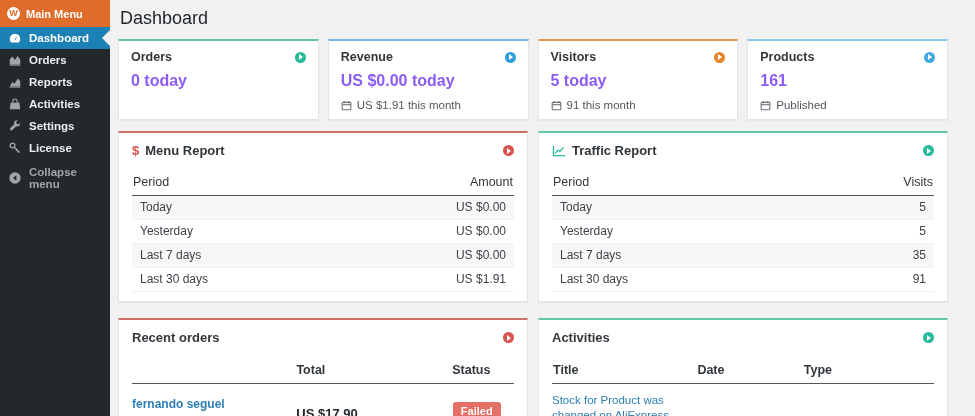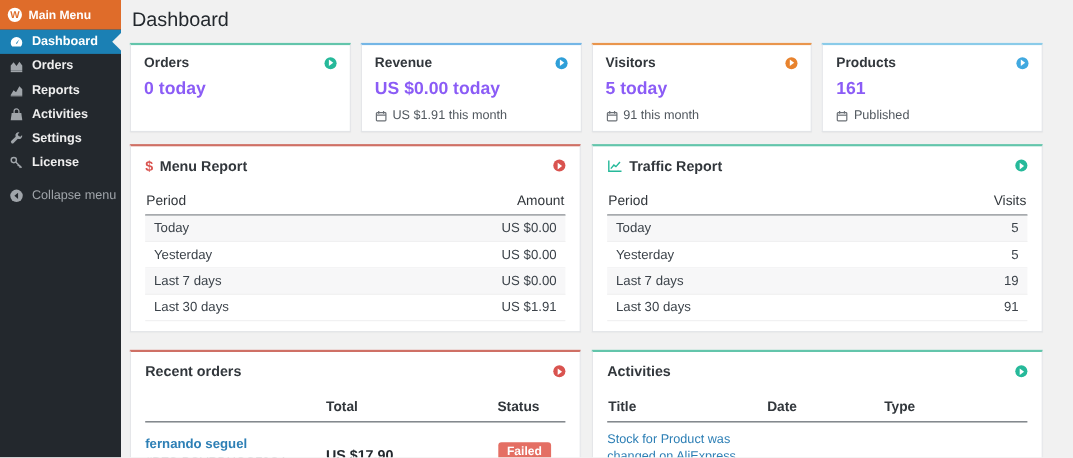--- a/index.html
+++ b/index.html
@@ -14,21 +14,21 @@
   .wplogo span { color:#df6c2a; font-size:9px; font-weight:700; line-height:1; }
   .mainmenu .lbl { color:#fff; font-size:11px; font-weight:700; }
   .mi { position:relative; height:22px; display:flex; align-items:center; gap:7px; padding-left:8px; cursor:pointer; }
   .mi .ic { width:14px; height:14px; color:#a0a5aa; display:flex; align-items:center; justify-content:center; flex:0 0 auto; }
   .mi .lbl { color:#eeeeee; font-size:11.5px; font-weight:600; }
   .mi.active { background:#1b80b4; }
   .mi.active .lbl, .mi.active .ic { color:#fff; }
   .mi.active .notch { position:absolute; right:0; top:50%; margin-top:-8px; width:0; height:0;
       border:8px solid transparent; border-right:8px solid #f1f1f1; }
   .mi.collapse { margin-top:8px; }
-  .mi.collapse .lbl { color:#a0a5aa; font-weight:400; }
+  .mi.collapse .lbl { color:#a0a5aa; font-weight:700; }
 
   
   .content { position:absolute; left:110px; top:0; width:865px; height:416px; padding:6px 27px 0 8px; }
   .page-title { font-size:18px; font-weight:400; color:#23282d; margin:2px 0 10px 2px; }
 
   .card { background:#fff; border:1px solid #e2e4e7; box-shadow:0 1px 1px rgba(0,0,0,.04); }
   .row1 { display:grid; grid-template-columns:repeat(4,1fr); gap:9px; margin-bottom:11px; }
   .row2, .row3 { display:grid; grid-template-columns:1fr 1fr; gap:10px; }
   .row2 { margin-bottom:16px; }
 
@@ -281,21 +281,21 @@
             <div class="trow">
                 <span>Today</span>
                 <span>5</span>
               </div>
             <div class="trow">
                 <span>Yesterday</span>
                 <span>5</span>
               </div>
             <div class="trow">
                 <span>Last 7 days</span>
-                <span>19</span>
+                <span>35</span>
               </div>
             <div class="trow">
                 <span>Last 30 days</span>
                 <span>91</span>
               </div>
           </div>
         </div>
       </div>
     </div>
 

